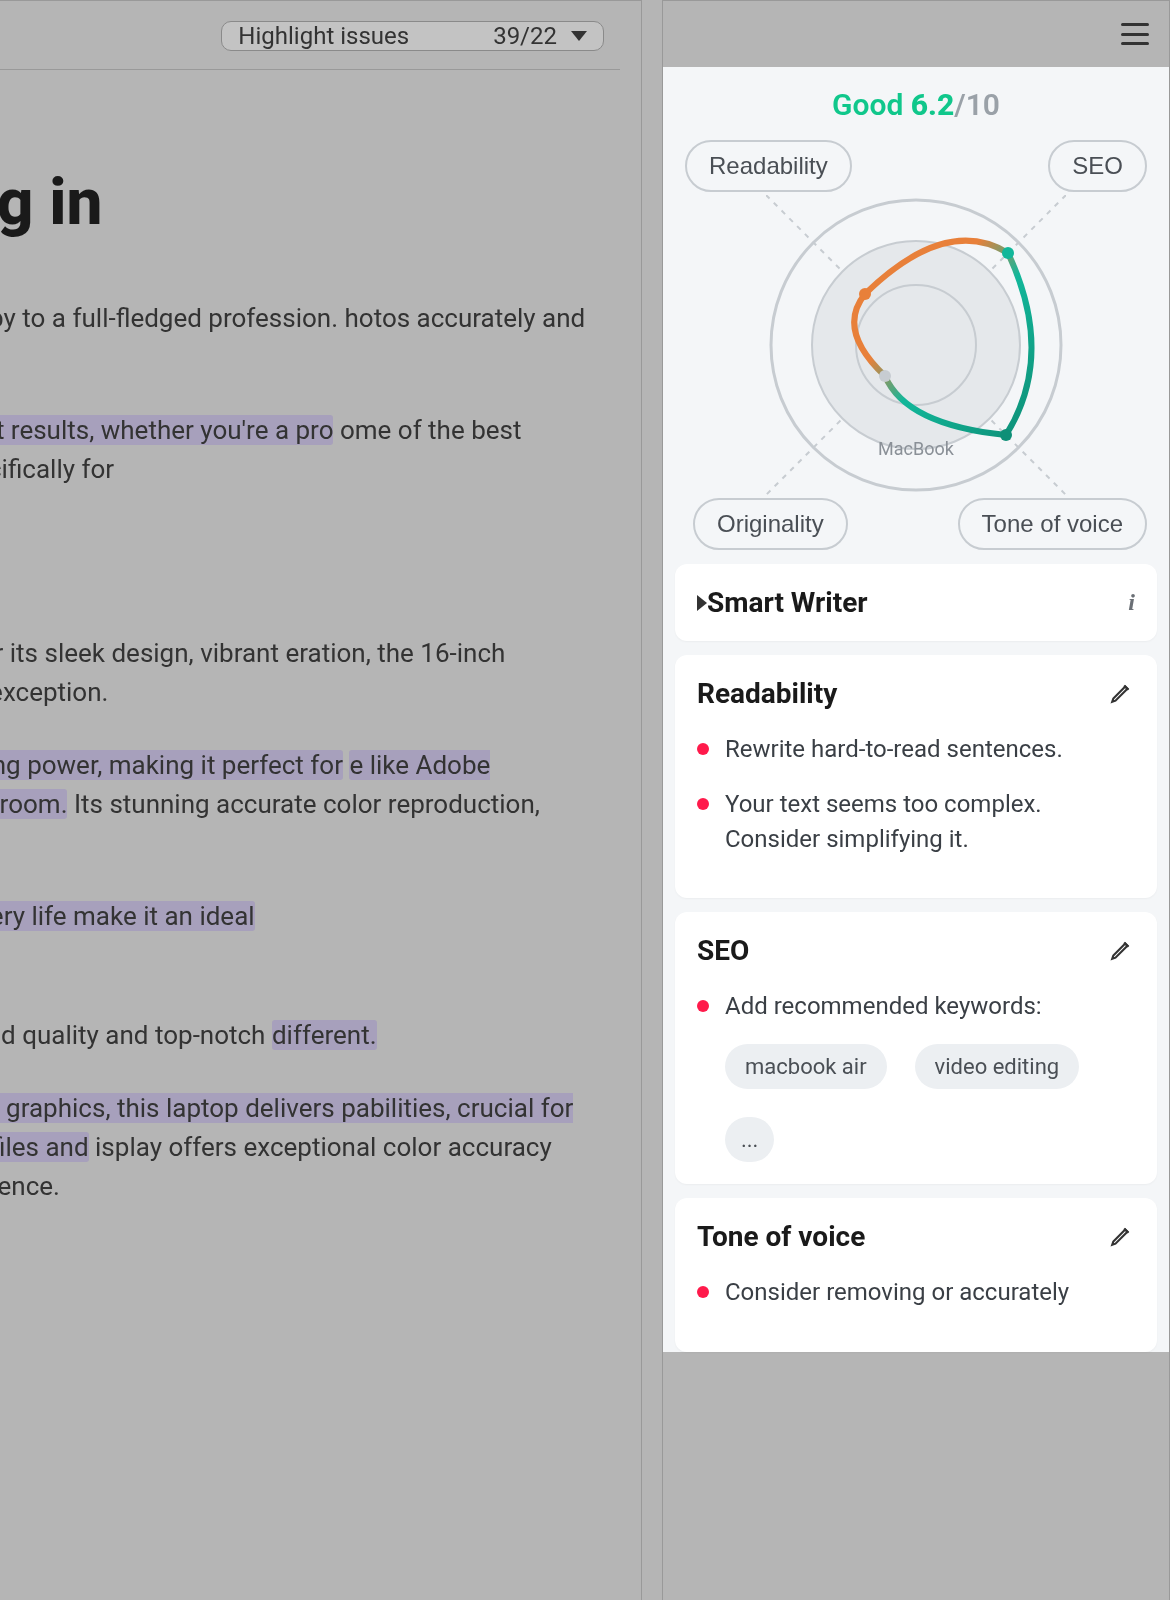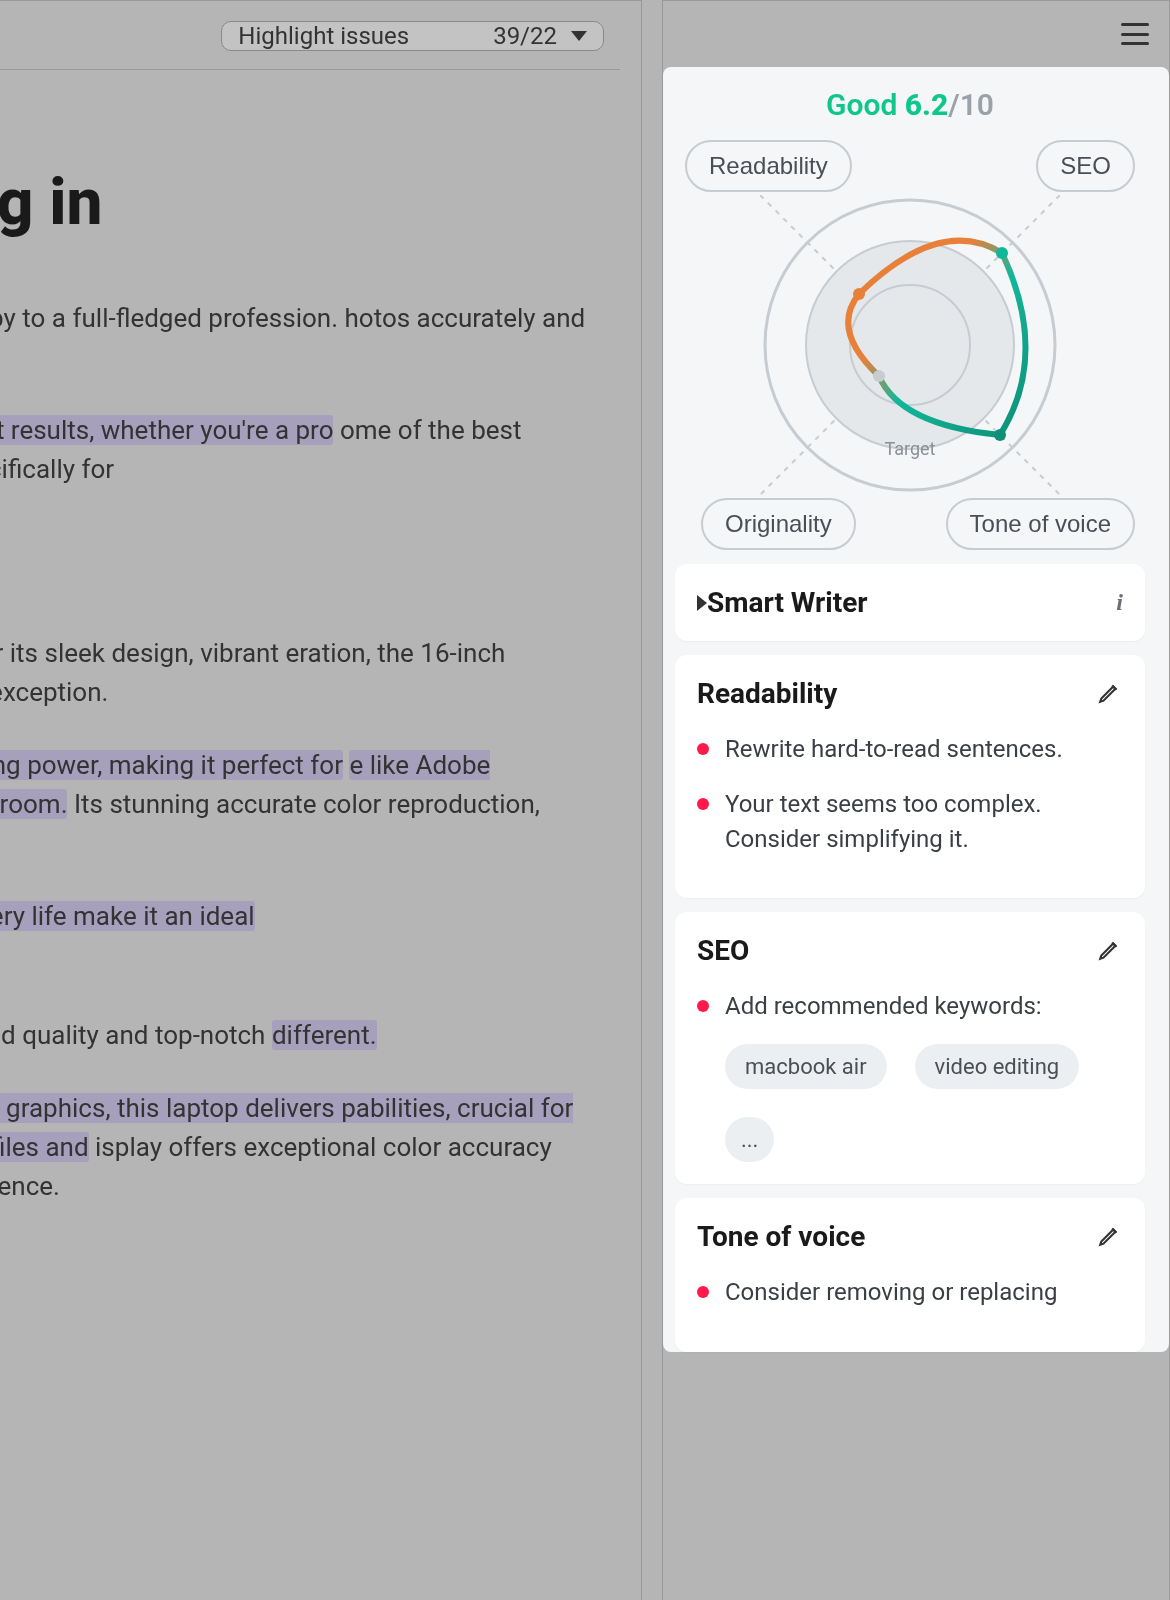--- a/index.html
+++ b/index.html
@@ -93,22 +93,22 @@
   }
   .hamburger {
     width: 28px; height: 22px;
     display: flex; flex-direction: column; justify-content: space-between;
     cursor: pointer;
   }
   .hamburger div { height: 3px; background: #333; border-radius: 2px; }
 
   .side-content {
     background: #f4f6f8;
-    border-radius: 8px;
-    padding: 20px 24px 0 12px;
+    border-radius: 0;
+    padding: 20px 12px 0 12px;
   }
 
   .score-row {
     text-align: center;
     font-size: 30px;
     margin-bottom: 18px;
   }
   .score-label { color: #10c78b; font-weight: 600; }
   .score-val { color: #10c78b; font-weight: 800; }
   .score-max { color: #9aa1a8; font-weight: 600; }
@@ -250,21 +250,21 @@
   <div class="side-content">
 
     <div class="score-row">
       <span class="score-label">Good</span>
       <span class="score-val">6.2</span><span class="score-max">/10</span>
     </div>
 
     <div class="radar-wrap">
       <button class="pill-btn" style="top:0; left:10px;">Readability</button>
       <button class="pill-btn" style="top:0; right:10px;">SEO</button>
-      <button class="pill-btn" style="bottom:0; left:26px;">Originality</button>
+      <button class="pill-btn" style="bottom:0; left:18px;">Originality</button>
       <button class="pill-btn" style="bottom:0; right:10px;">Tone of voice</button>
 
       <svg class="radar-svg" width="300" height="300" viewBox="-150 -150 300 300">
         <line x1="-150" y1="-150" x2="150" y2="150" stroke="#c7ccd1" stroke-dasharray="5,6" stroke-width="2"></line>
         <line x1="150" y1="-150" x2="-150" y2="150" stroke="#c7ccd1" stroke-dasharray="5,6" stroke-width="2"></line>
         <circle r="145" fill="none" stroke="#c7ccd1" stroke-width="3"></circle>
         <circle r="104" fill="#e5e8eb" stroke="#c7ccd1" stroke-width="2"></circle>
         <circle r="60" fill="none" stroke="#c7ccd1" stroke-width="2"></circle>
 
         <path d="M -51,-51 C 20,-120 120,-40 92,-92
@@ -283,21 +283,21 @@
             <stop offset="35%" stop-color="#e8803a"></stop>
             <stop offset="55%" stop-color="#12b79a"></stop>
             <stop offset="100%" stop-color="#0e8f77"></stop>
           </linearGradient>
         </defs>
         <circle cx="-51" cy="-51" r="6" fill="#e8803a"></circle>
         <circle cx="92" cy="-92" r="6" fill="#12b79a"></circle>
         <circle cx="90" cy="90" r="6" fill="#0e8f77"></circle>
         <circle cx="-31" cy="31" r="6" fill="#c7ccd1"></circle>
       </svg>
-      <div class="target-label">Target</div>
+      <div class="target-label">MacBook</div>
     </div>
 
     <div class="card">
       <div class="card-header">
         <div class="card-title">
           <span class="chev-right"></span>
           <span>Smart Writer</span>
         </div>
         <span class="info-icon">i</span>
       </div>
@@ -360,19 +360,19 @@
         <span class="pencil-icon">
           <svg viewBox="0 0 24 24" fill="none" stroke="#333" stroke-width="2">
               <path d="M3 21l3-1 11-11-2-2L4 18l-1 3z"></path>
               <path d="M14 6l4 4"></path>
             </svg>
         </span>
       </div>
       <div class="issue-list">
         <div class="issue">
           <span class="dot"></span>
-          <span>Consider removing or replacing</span>
+          <span>Consider removing or accurately</span>
         </div>
       </div>
     </div>
 
   </div>
 </div>
 
 </body></html>

